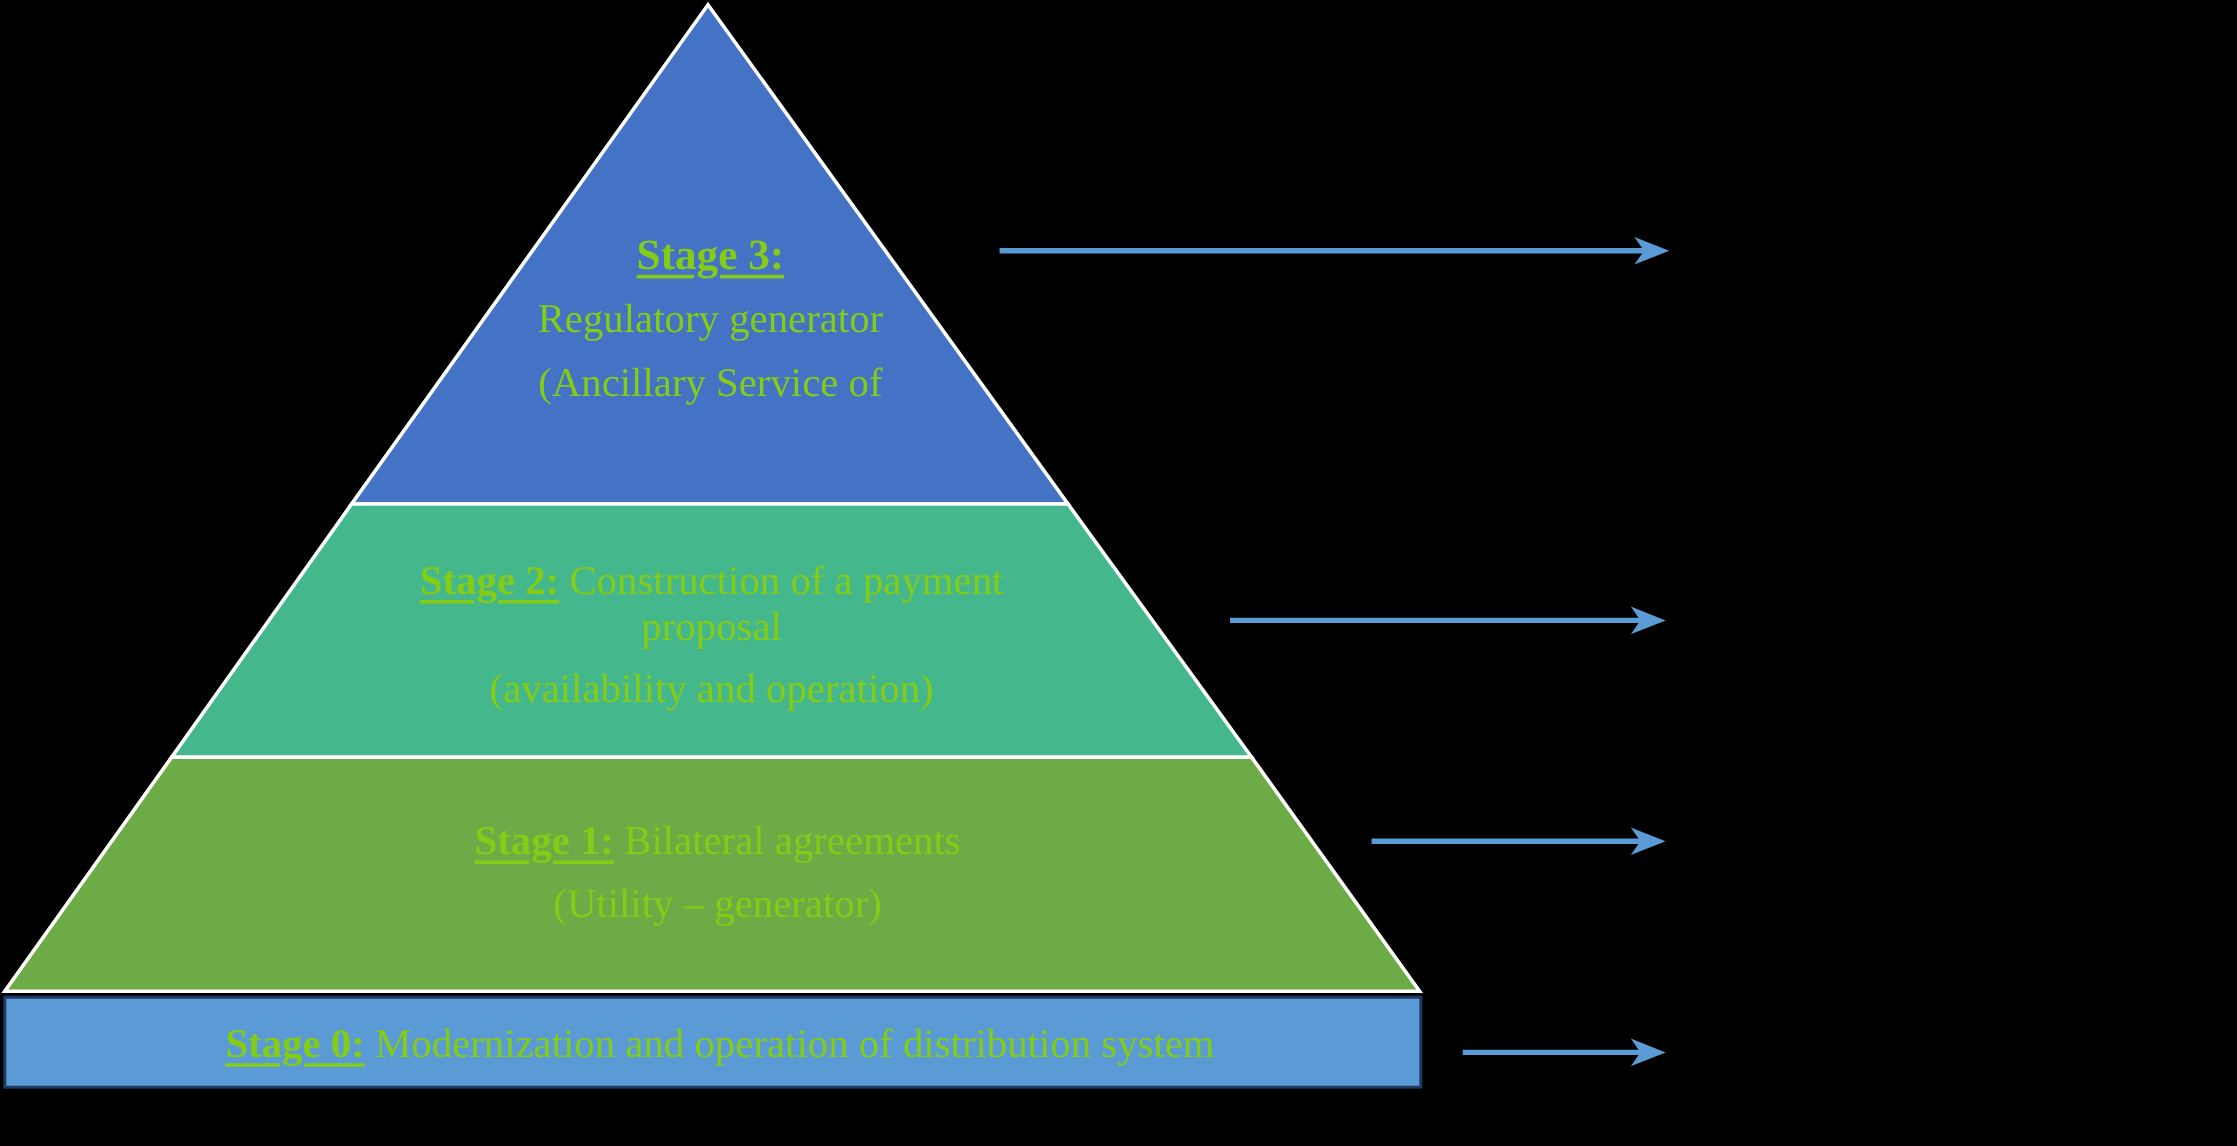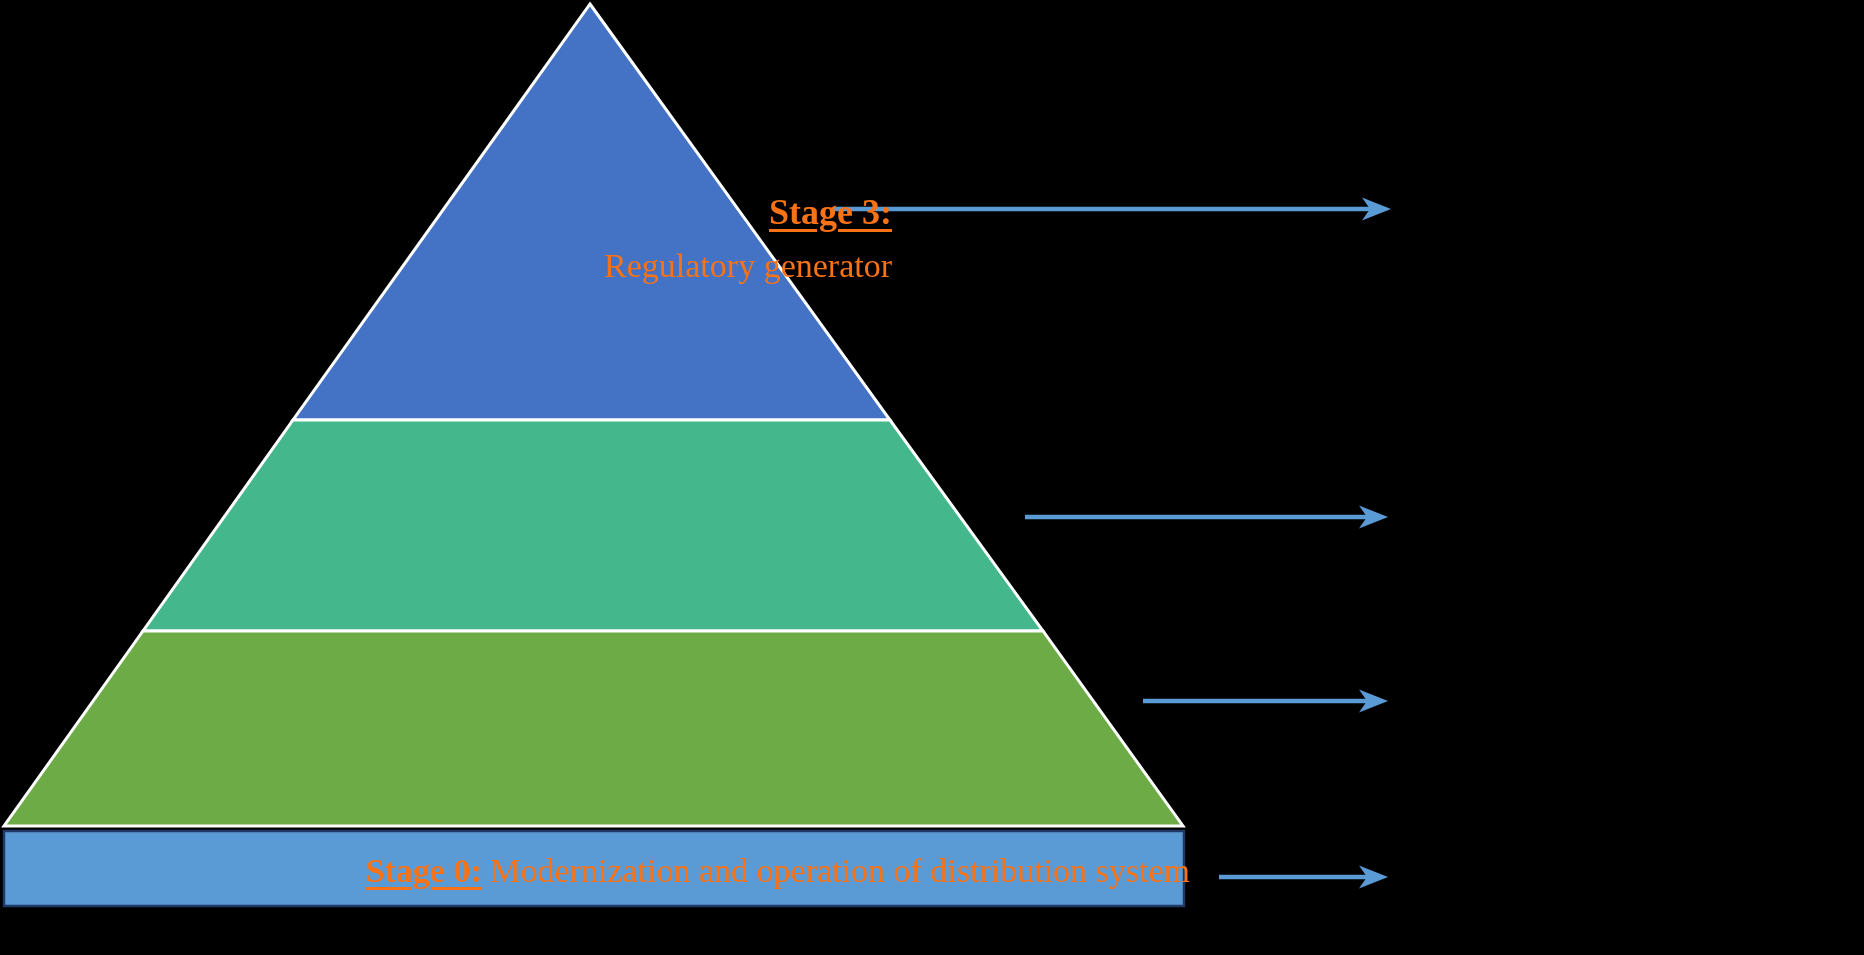--- a/index.html
+++ b/index.html
@@ -9,22 +9,22 @@
     background:#000;
     overflow:hidden;
     font-family:"Liberation Serif", serif;
   }
   .canvas svg{position:absolute;left:0;top:0;}
   polygon.band{stroke:#ffffff;stroke-width:3;stroke-linejoin:miter;}
   rect.base-bar{stroke-width:2.5;}
   line.arrow-shaft{stroke-width:4.5;}
   .txt{
     position:absolute;
-    color:#f97316;
-    text-align:right;
+    color:#84cc16;
+    text-align:center;
     font-size:34px;
     -webkit-font-smoothing:antialiased;
   }
   .stage-label{
     font-weight:bold;
     text-decoration:underline;
     text-decoration-thickness:3px;
     text-underline-offset:5px;
   }
   .stage3-text{left:292px;top:186px;width:600px;line-height:53px;}
@@ -65,21 +65,31 @@
 
     <g>
       <line class="arrow-shaft" x1="1219" y1="877" x2="1369" y2="877" stroke="#5b9bd5"></line>
       <polygon points="1388,877 1359,865.5 1367,877 1359,888.5" fill="#5b9bd5"></polygon>
     </g>
   </svg>
 
   <div class="txt stage3-text">
     <span class="line"><span class="stage-label">Stage 3:</span></span>
     <span class="line">Regulatory generator</span>
+    <span class="line">(Ancillary Service of</span>
   </div>
 
+  <div class="txt stage2-text">
+    <span class="line"><span class="stage-label">Stage 2:</span><span> Construction of a payment</span></span>
+    <span class="line">proposal</span>
+    <span class="line para2">(availability and operation)</span>
+  </div>
 
+  <div class="txt stage1-text">
+    <span class="line"><span class="stage-label">Stage 1:</span><span> Bilateral agreements</span></span>
+    <span class="line">(Utility – generator)</span>
+  </div>
 
   <div class="txt stage0-text">
     <span class="stage-label">Stage 0:</span><span> Modernization and operation of distribution system</span>
   </div>
 
 </div>
 
 </body></html>

